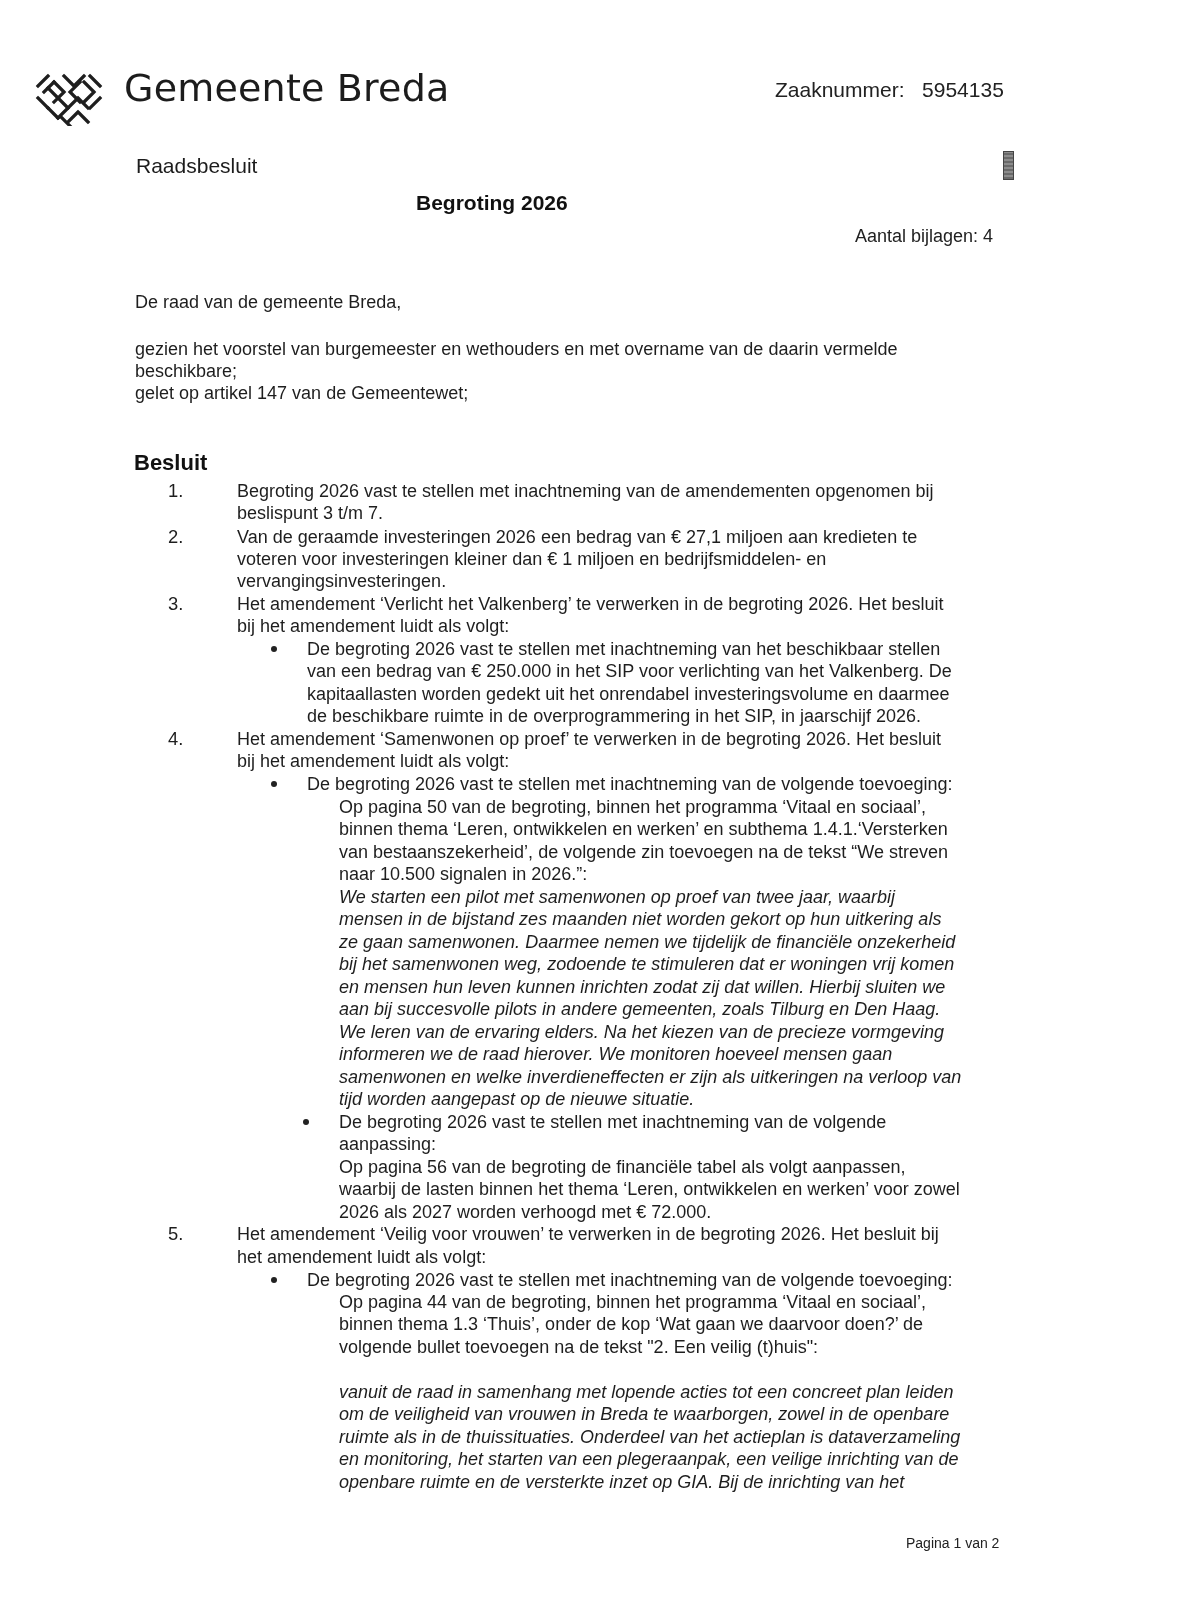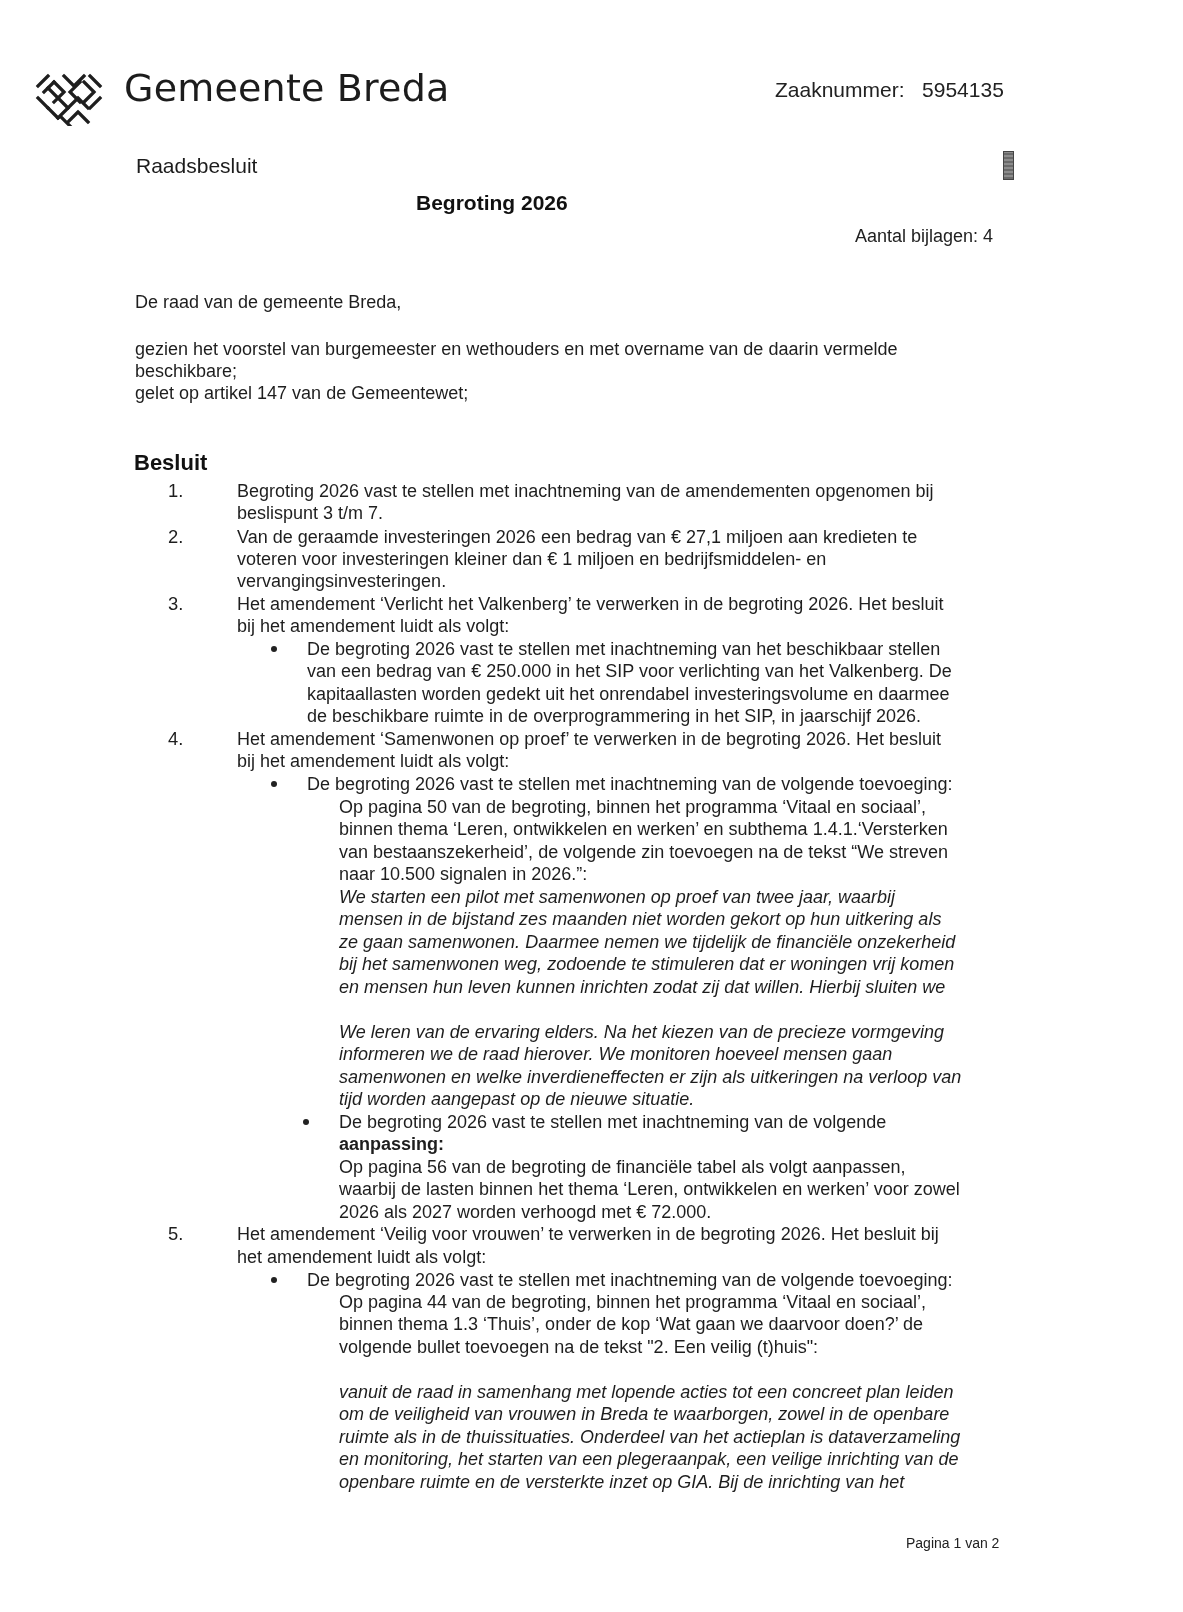--- a/index.html
+++ b/index.html
@@ -91,28 +91,29 @@
   <div class="line" style="left:307px;top:773px;">De begroting 2026 vast te stellen met inachtneming van de volgende toevoeging:</div>
   <div class="line" style="left:339px;top:796px;">Op pagina 50 van de begroting, binnen het programma ‘Vitaal en sociaal’,</div>
   <div class="line" style="left:339px;top:818px;">binnen thema ‘Leren, ontwikkelen en werken’ en subthema 1.4.1.‘Versterken</div>
   <div class="line" style="left:339px;top:841px;">van bestaanszekerheid’, de volgende zin toevoegen na de tekst “We streven</div>
   <div class="line" style="left:339px;top:863px;">naar 10.500 signalen in 2026.”:</div>
   <div class="line it" style="left:339px;top:886px;">We starten een pilot met samenwonen op proef van twee jaar, waarbij</div>
   <div class="line it" style="left:339px;top:908px;">mensen in de bijstand zes maanden niet worden gekort op hun uitkering als</div>
   <div class="line it" style="left:339px;top:931px;">ze gaan samenwonen. Daarmee nemen we tijdelijk de financiële onzekerheid</div>
   <div class="line it" style="left:339px;top:953px;">bij het samenwonen weg, zodoende te stimuleren dat er woningen vrij komen</div>
   <div class="line it" style="left:339px;top:976px;">en mensen hun leven kunnen inrichten zodat zij dat willen. Hierbij sluiten we</div>
+  <div class="line it" style="left:339px;top:998px;">aan bij succesvolle pilots in andere gemeenten, zoals Tilburg en Den Haag.</div>
   <div class="line it" style="left:339px;top:1021px;">We leren van de ervaring elders. Na het kiezen van de precieze vormgeving</div>
   <div class="line it" style="left:339px;top:1043px;">informeren we de raad hierover. We monitoren hoeveel mensen gaan</div>
   <div class="line it" style="left:339px;top:1088px;">tijd worden aangepast op de nieuwe situatie.</div>
   <div class="line it" style="left:339px;top:1066px;">samenwonen en welke inverdieneffecten er zijn als uitkeringen na verloop van</div>
 
   <div class="bullet" style="left:303px;top:1119px;"></div>
   <div class="line" style="left:339px;top:1111px;">De begroting 2026 vast te stellen met inachtneming van de volgende</div>
-  <div class="line" style="left:339px;top:1133px;font-weight:bold;">aanpassing:</div>
+  <div class="line" style="left:339px;top:1133px;">aanpassing:</div>
   <div class="line" style="left:339px;top:1156px;">Op pagina 56 van de begroting de financiële tabel als volgt aanpassen,</div>
   <div class="line" style="left:339px;top:1178px;">waarbij de lasten binnen het thema ‘Leren, ontwikkelen en werken’ voor zowel</div>
   <div class="line" style="left:339px;top:1201px;">2026 als 2027 worden verhoogd met € 72.000.</div>
 
   <div class="num" style="left:168px;top:1223px;">5.</div>
   <div class="line" style="left:237px;top:1223px;">Het amendement ‘Veilig voor vrouwen’ te verwerken in de begroting 2026. Het besluit bij</div>
   <div class="line" style="left:237px;top:1246px;">het amendement luidt als volgt:</div>
   <div class="bullet" style="left:271px;top:1277px;"></div>
   <div class="line" style="left:307px;top:1269px;">De begroting 2026 vast te stellen met inachtneming van de volgende toevoeging:</div>
   <div class="line" style="left:339px;top:1291px;">Op pagina 44 van de begroting, binnen het programma ‘Vitaal en sociaal’,</div>

